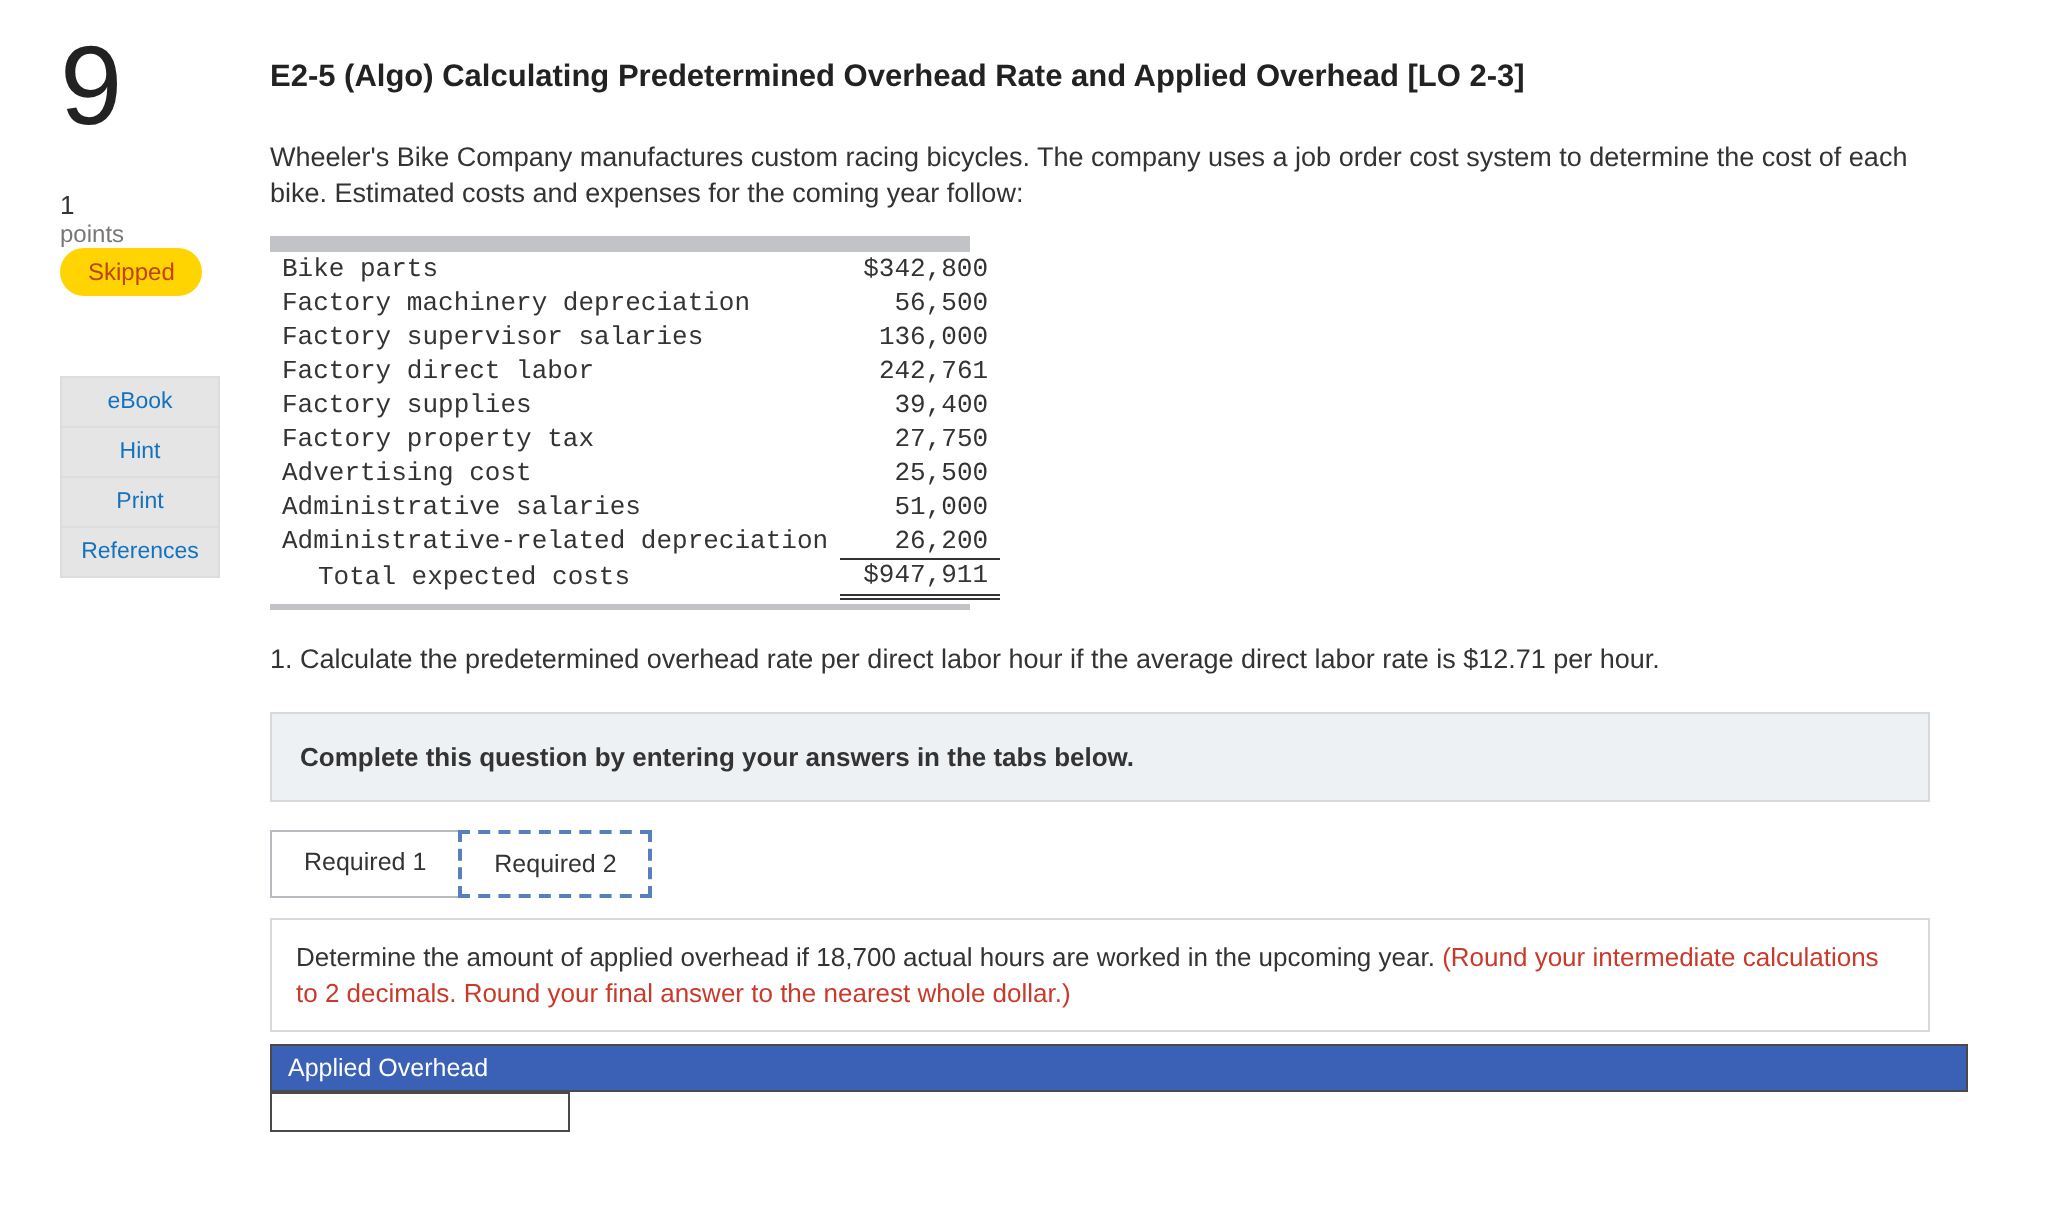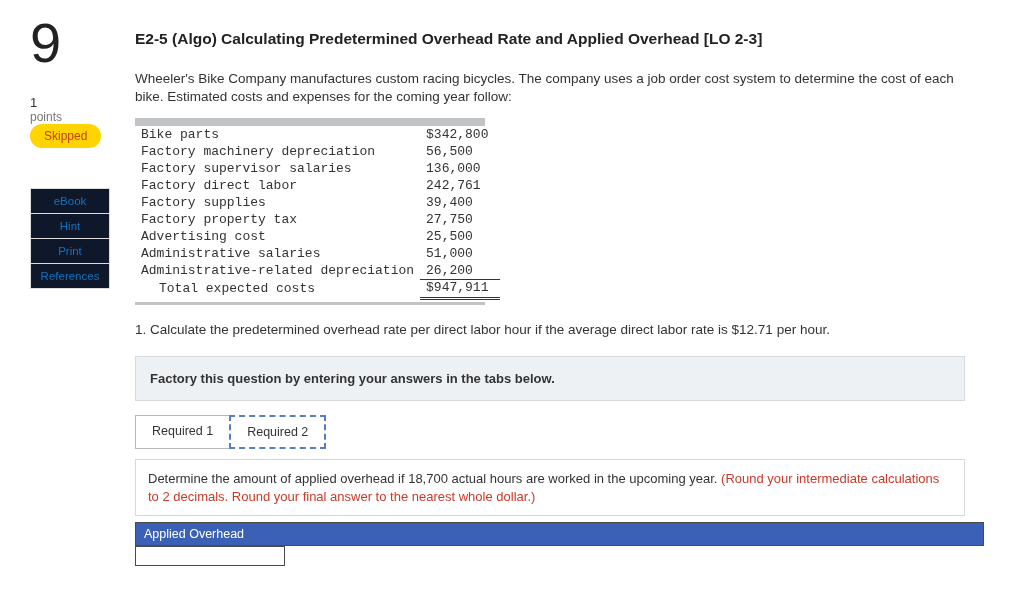--- a/index.html
+++ b/index.html
@@ -4,31 +4,31 @@
 <style>
   * { box-sizing: border-box; margin: 0; padding: 0; }
   body { font-family: Arial, Helvetica, sans-serif; font-size: 13px; color: #333; background: #fff; width: 1024px; height: 616px; overflow: hidden; }
   .page { display: flex; }
   .left-col { width: 125px; padding: 10px 15px 10px 30px; }
   .qnum { font-size: 56px; font-weight: 300; color: #222; margin-bottom: 20px; font-family: 'Segoe UI Light', Arial, sans-serif; }
   .pts-num { font-size: 13px; color: #333; }
   .pts-lbl { font-size: 12px; color: #777; }
   .badge { background: #ffd400; color: #c2410c; font-size: 12px; border-radius: 14px; display: inline-block; padding: 5px 14px; margin-bottom: 30px; }
   .side-list { margin-top: 10px; }
-  .side-item { border: 1px solid #ddd; border-top: none; font-size: 11.5px; color: #1472bd; text-align: center; padding: 6px 4px; cursor: pointer; background:#0f172a;}
+  .side-item { border: 1px solid #ddd; border-top: none; font-size: 11.5px; color: #1472bd; text-align: center; padding: 6px 4px; cursor: pointer; background:#e5e5e5;}
   .side-item:first-child { border-top: 1px solid #ddd; }
   .main { flex: 1; padding: 30px 40px 10px 10px; }
   .title { font-size: 15.5px; font-weight: bold; margin-bottom: 22px; color:#222;}
   .intro { font-size: 13.5px; margin-bottom: 12px; line-height: 1.35; }
   .cost-block { margin: 6px 0 8px 0; }
   .cost-bar { height: 8px; background: #c1c3c7; width: 350px; margin-bottom:1px;}
   .cost-bar.thin { height:3px; margin-top:2px; margin-bottom:4px;}
   .cost-table { font-family: 'Courier New', monospace; font-size: 13px; color:#333; border-collapse: collapse;}
   .cost-table td { padding: 0 6px; line-height:1.3;}
-  .cost-table .amt { text-align: left; min-width:80px;}
+  .cost-table .amt { text-align: right; min-width:80px;}
   .cost-table .ul { border-bottom:1px solid #333;}
   .cost-table .dl { border-top:1px solid #333; border-bottom:3px double #333;}
   .cost-table .indent { padding-left: 24px;}
   .sect { font-size: 13.5px; margin-top: 16px; line-height:1.4;}
   .sect b { font-weight: bold;}
   .instr-box { background: #eef1f4; border:1px solid #d6dadd; padding: 14px 14px; margin-top:16px; font-weight:bold; font-size:13px; width: 830px;}
   .tabs { margin-top: 14px; display:flex;}
   .tab { border:1px solid #b7bbbf; padding: 8px 16px; font-size:12.5px; background:#fff; cursor:pointer; margin-right:-1px;}
   .tab.active { border:2px dashed #5a7fbf; font-weight: normal; position:relative; z-index:1;}
   .req2-box { border:1px solid #d6dadd; padding: 10px 12px; margin-top:10px; width:830px; font-size: 13px; line-height:1.35;}
@@ -104,21 +104,21 @@
             </tr>
       </tbody>
         </table>
       <div class="cost-bar thin"></div>
     </div>
 
     <div class="sect">
       <div>1. Calculate the predetermined overhead rate per direct labor hour if the average direct labor rate is $12.71 per hour.</div>
     </div>
 
-    <div class="instr-box">Factory this question by entering your answers in the tabs below.</div>
+    <div class="instr-box">Complete this question by entering your answers in the tabs below.</div>
 
     <div class="tabs">
       <div class="tab">Required 1</div>
       <div class="tab active">Required 2</div>
     </div>
 
     <div class="req2-box">
       <span>Determine the amount of applied overhead if 18,700 actual hours are worked in the upcoming year. </span><span class="red">(Round your intermediate calculations to 2 decimals. Round your final answer to the nearest whole dollar.)</span>
     </div>
 

